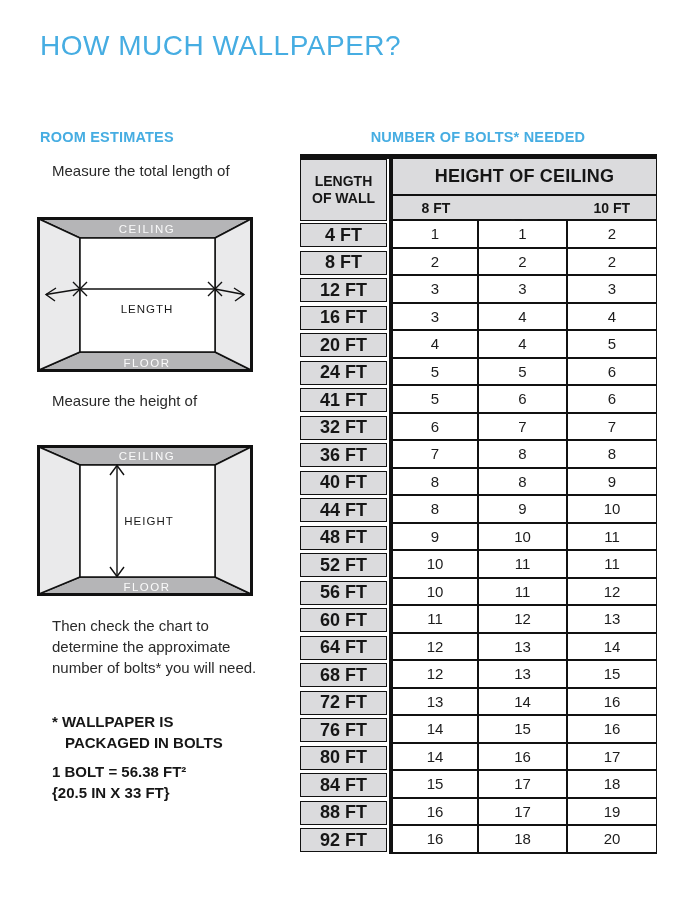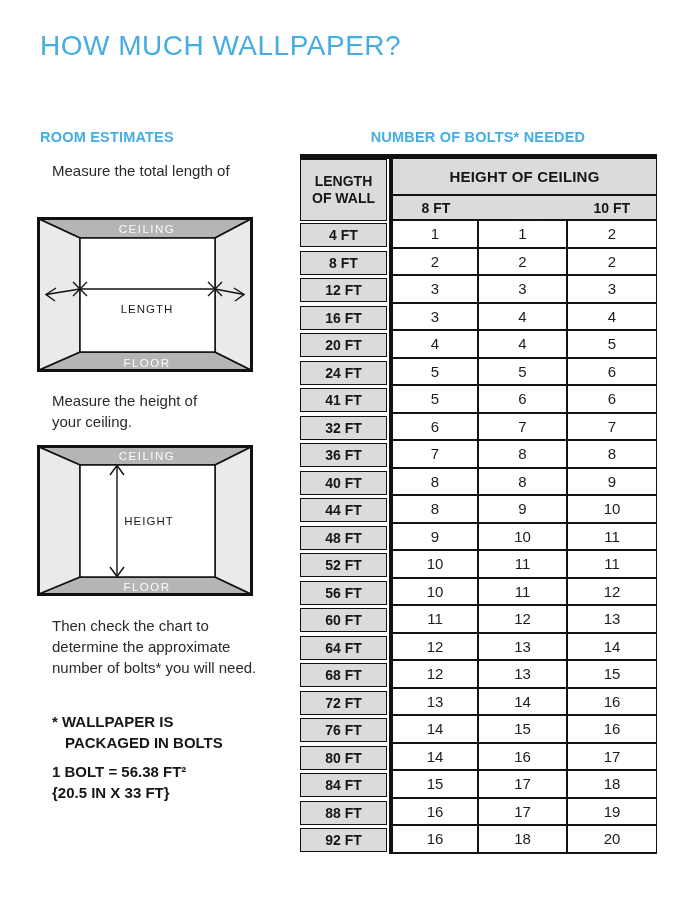--- a/index.html
+++ b/index.html
@@ -39,34 +39,34 @@
     background:var(--cellgray);border:1.5px solid var(--ink);
     display:flex;flex-direction:column;align-items:center;justify-content:center;
     font-weight:bold;font-size:14px;line-height:17px;color:#161616;
   }
   .divider{position:absolute;left:88.5px;top:0;width:4.5px;height:699.5px;background:var(--ink);}
   .head-right{position:absolute;left:93px;top:5px;width:264px;}
   .group-head{
     height:37px;box-sizing:border-box;background:var(--cellgray);
     border-bottom:2px solid var(--ink);border-right:1.5px solid var(--ink);
     display:flex;align-items:center;justify-content:center;
-    font-weight:bold;font-size:15px;color:#161616;letter-spacing:.2px;
+    font-weight:bold;font-size:18px;color:#161616;letter-spacing:.2px;
   }
   .col-heads{
     height:25px;box-sizing:border-box;background:var(--cellgray);
     border-bottom:2px solid var(--ink);border-right:1.5px solid var(--ink);
     display:flex;font-weight:bold;font-size:14px;color:#161616;
   }
   .col-head{display:flex;align-items:center;justify-content:center;}
   .col-head:nth-child(1){width:86px;} .col-head:nth-child(2){width:89px;margin-top:28px;} .col-head:nth-child(3){width:87.5px;}
   .label-col{position:absolute;left:0;top:69px;width:87px;}
   .row-label{
     height:24px;margin-bottom:3.5px;box-sizing:border-box;background:var(--cellgray);
     border:1.5px solid var(--ink);display:flex;align-items:center;justify-content:center;
-    font-weight:bold;font-size:14px;color:#161616;
+    font-weight:bold;font-size:18px;color:#161616;
   }
   .data-grid{position:absolute;left:93px;top:67px;width:264px;}
   .data-row{display:flex;height:27.5px;box-sizing:border-box;border-bottom:2px solid var(--ink);background:#fff;}
   .data-cell{
     box-sizing:border-box;display:flex;align-items:center;justify-content:center;
     font-size:15px;color:#1c1c1c;
   }
   .data-cell:nth-child(1){width:86px;border-right:2px solid var(--ink);}
   .data-cell:nth-child(2){width:89px;border-right:2px solid var(--ink);}
   .data-cell:nth-child(3){width:89px;border-right:1.5px solid var(--ink);}
@@ -102,21 +102,20 @@
       <path d="M36,65 L50,79 M36,79 L50,65"></path>
       <path d="M171,65 L185,79 M171,79 L185,65"></path>
     </g>
     <text x="110" y="16" text-anchor="middle" font-size="11.5" letter-spacing="1.5" fill="#fafafa">CEILING</text>
     <text x="110" y="150" text-anchor="middle" font-size="11.5" letter-spacing="1.5" fill="#fafafa">FLOOR</text>
     <text x="110" y="96" text-anchor="middle" font-size="11.5" letter-spacing="1" fill="#1a1a1a">LENGTH</text>
   </svg>
 
   <div class="copy step2">
     <div>Measure the height of</div>
-    <div>your ceiling.</div>
   </div>
 
   <svg class="diagram diagram2" width="216" height="151" viewBox="0 0 216 151">
     <rect x="1.5" y="1.5" width="213" height="148" fill="#fff" stroke="none"></rect>
     <polygon points="2,2 214,2 178,20 43,20" fill="#b5b5b7" stroke="#111" stroke-width="1.5"></polygon>
     <polygon points="2,149 214,149 178,132 43,132" fill="#b5b5b7" stroke="#111" stroke-width="1.5"></polygon>
     <polygon points="2,2 43,20 43,132 2,149" fill="#eaeaeb" stroke="#111" stroke-width="1.5"></polygon>
     <polygon points="214,2 178,20 178,132 214,149" fill="#eaeaeb" stroke="#111" stroke-width="1.5"></polygon>
     <rect x="43" y="20" width="135" height="112" fill="#fff" stroke="#111" stroke-width="1.5"></rect>
     <rect x="1.5" y="1.5" width="213" height="148" fill="none" stroke="#111" stroke-width="3"></rect>

